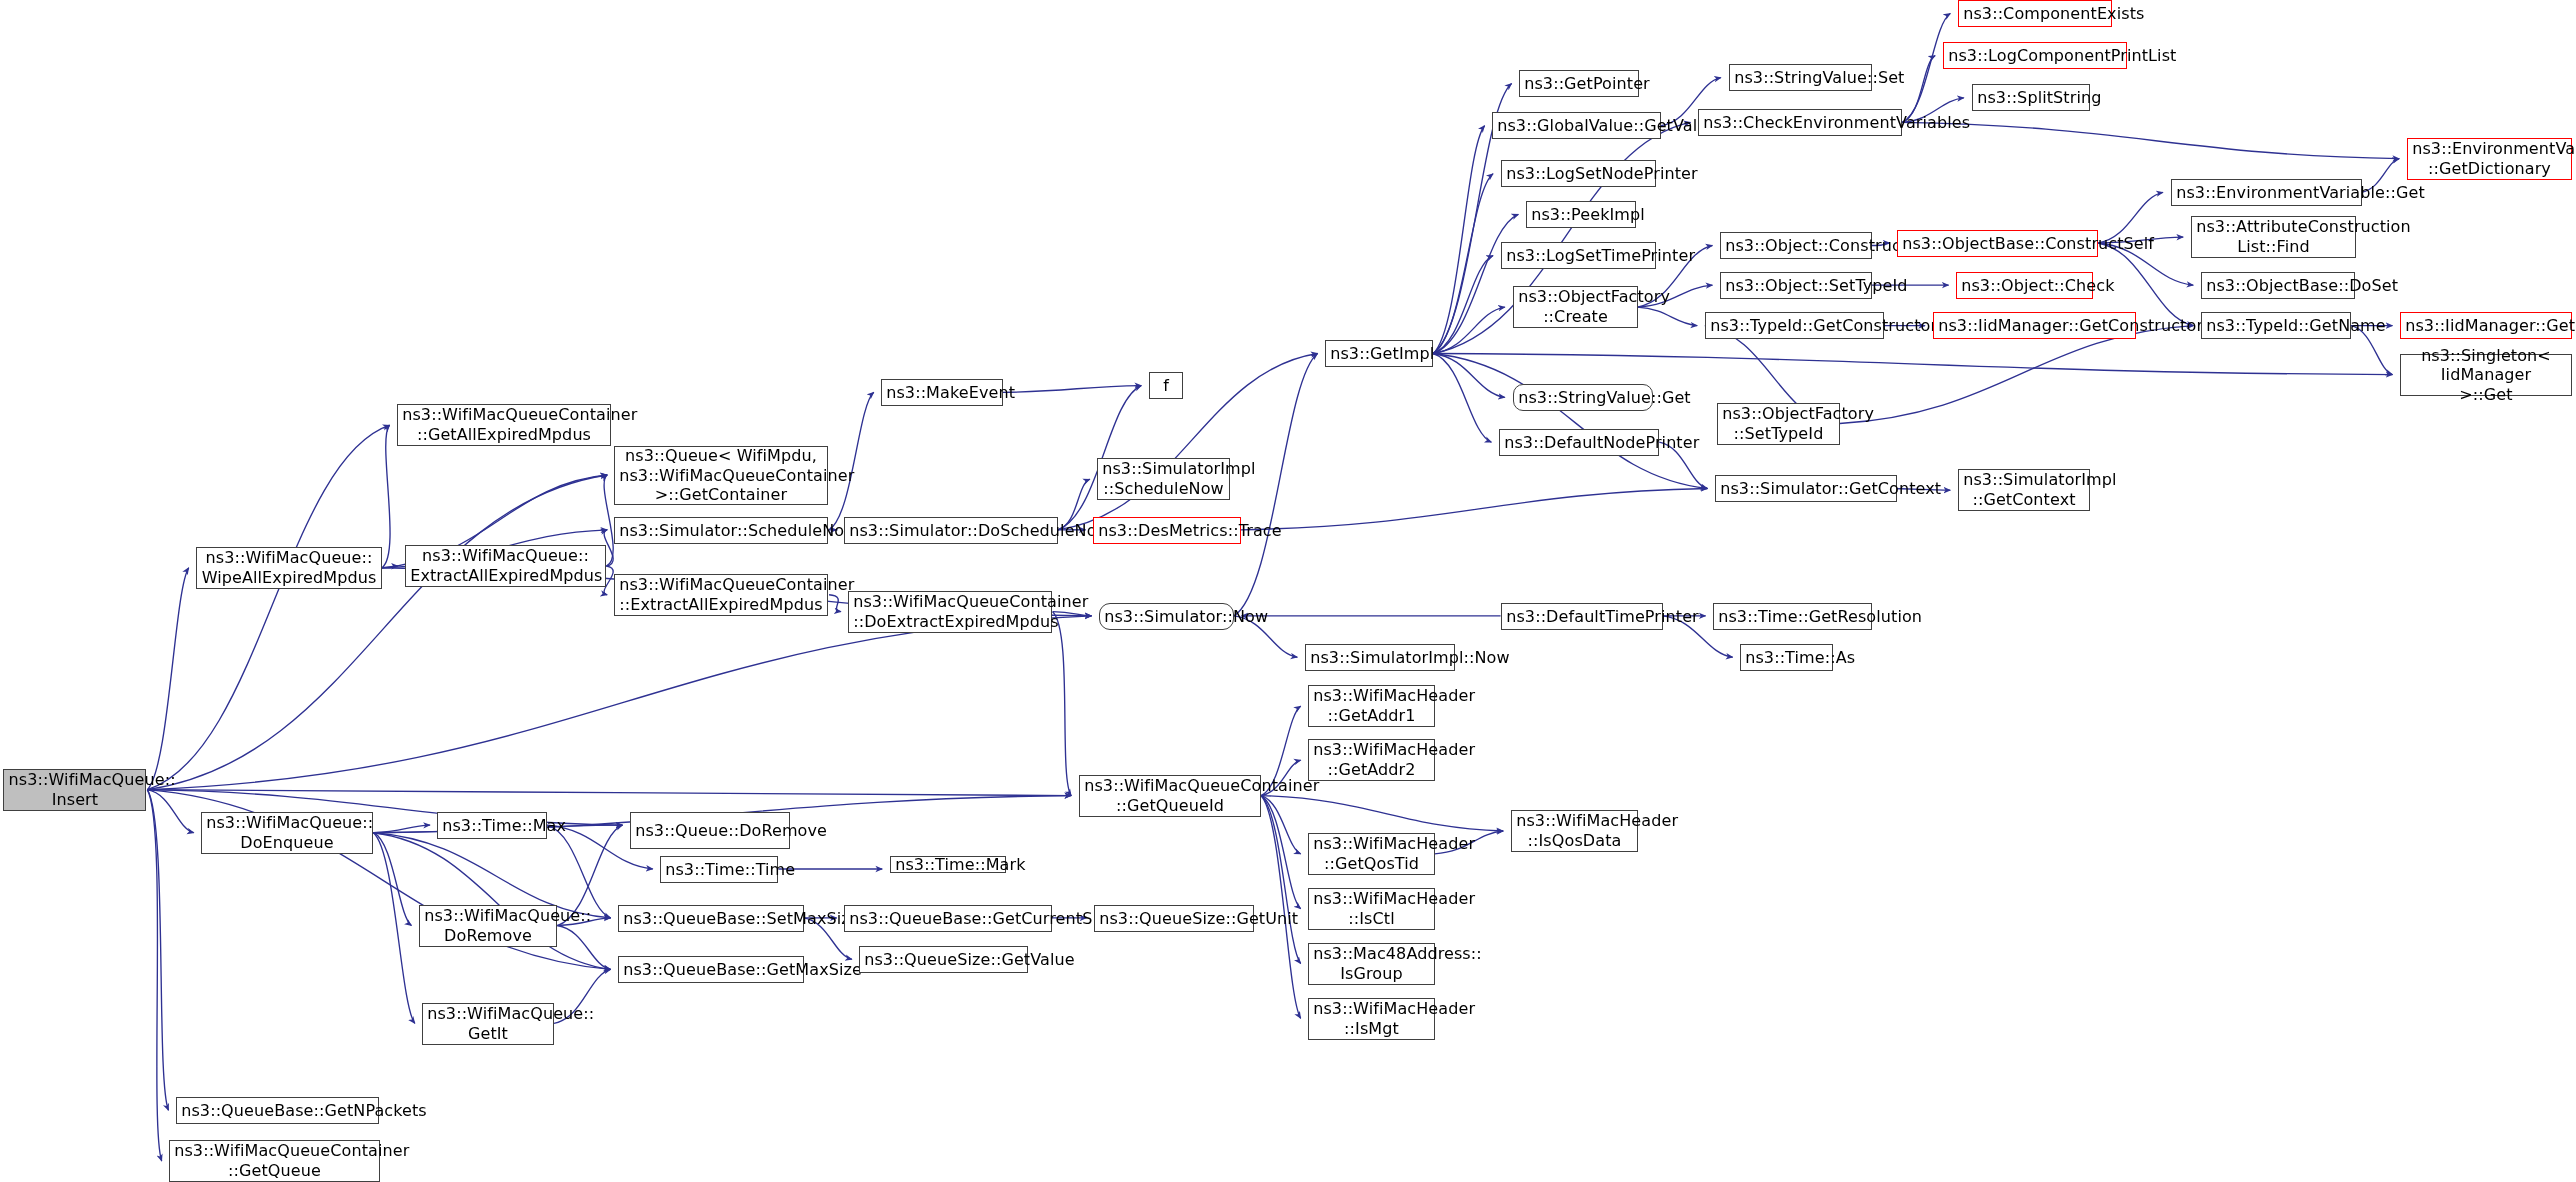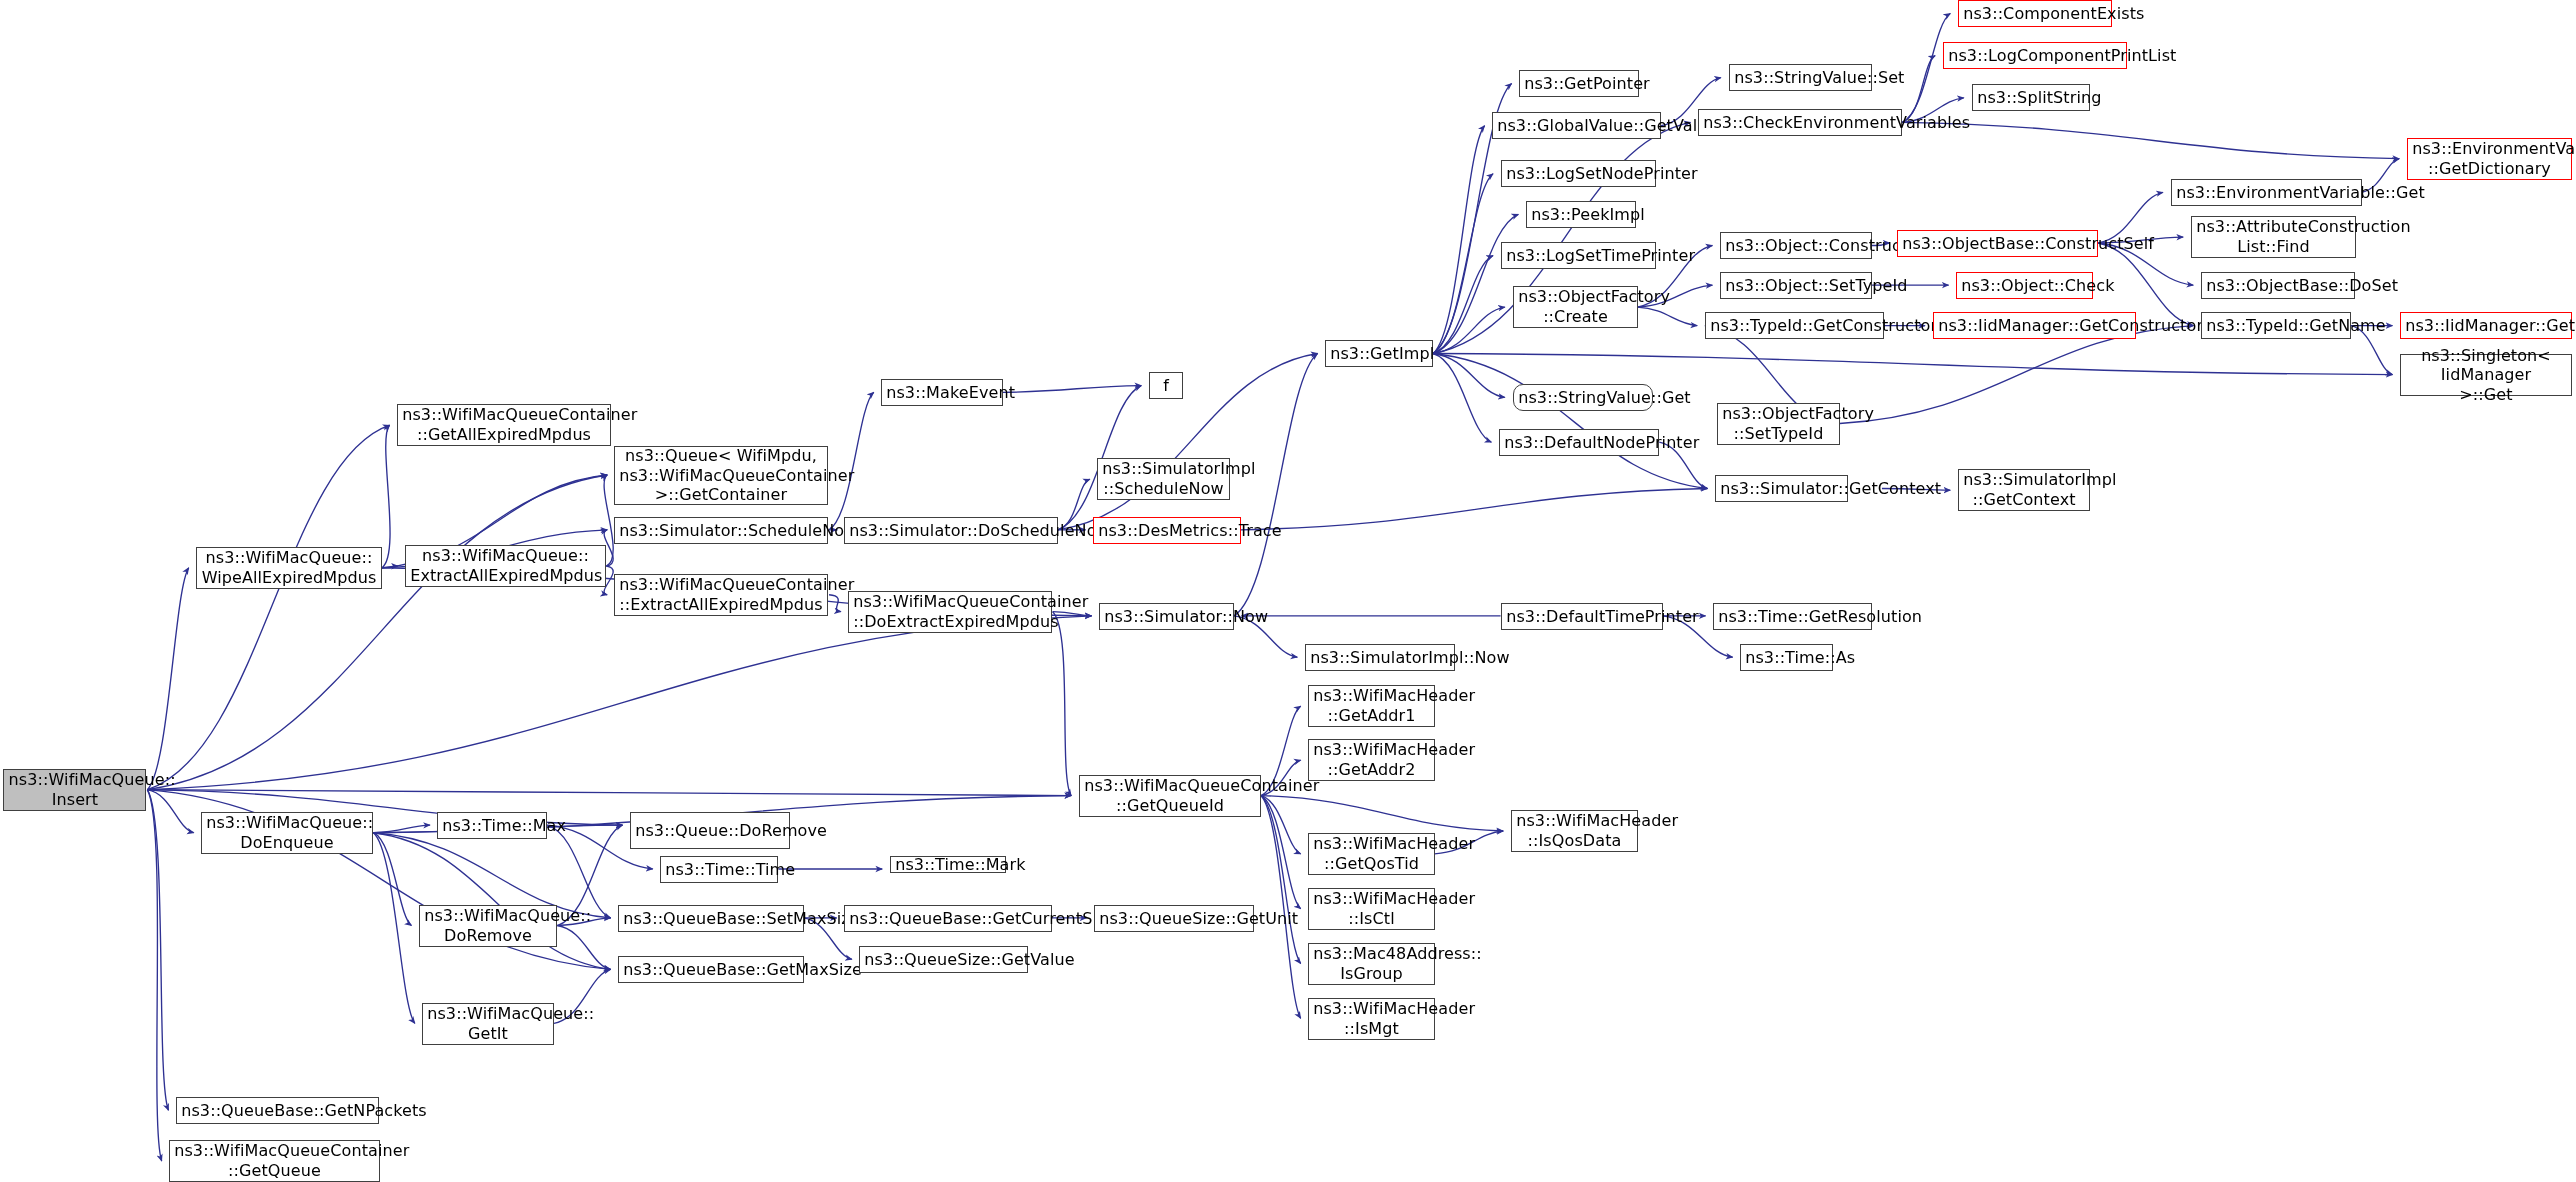--- a/index.html
+++ b/index.html
@@ -160,41 +160,41 @@
 &gt;::GetContainer</span></div>
       <div class="node" style="left: 614px; top: 517px; width: 214px; height: 27px;"><span>ns3::Simulator::ScheduleNow</span></div>
       <div class="node" style="left: 848px; top: 591px; width: 204px; height: 42px;"><span>ns3::WifiMacQueueContainer
 ::DoExtractExpiredMpdus</span></div>
       <div class="node" style="left: 844px; top: 517px; width: 214px; height: 27px;"><span>ns3::Simulator::DoScheduleNow</span></div>
       <div class="node" style="left: 881px; top: 379px; width: 122px; height: 27px;"><span>ns3::MakeEvent</span></div>
       <div class="node" style="left: 1149px; top: 372px; width: 34px; height: 27px;"><span>f</span></div>
       <div class="node" style="left: 1097px; top: 458px; width: 133px; height: 42px;"><span>ns3::SimulatorImpl
 ::ScheduleNow</span></div>
       <div class="node red" style="left: 1093px; top: 517px; width: 148px; height: 27px;"><span>ns3::DesMetrics::Trace</span></div>
-      <div class="node" style="left: 1099px; top: 603px; width: 135px; height: 27px;"><span>ns3::Simulator::Now</span></div>
+      <div class="node" style="left: 1099px; top: 603px; width: 135px; height: 27px; border-radius: 11px;"><span>ns3::Simulator::Now</span></div>
       <div class="node" style="left: 1305px; top: 644px; width: 150px; height: 27px;"><span>ns3::SimulatorImpl::Now</span></div>
       <div class="node" style="left: 1501px; top: 603px; width: 162px; height: 27px;"><span>ns3::DefaultTimePrinter</span></div>
       <div class="node" style="left: 1713px; top: 603px; width: 159px; height: 27px;"><span>ns3::Time::GetResolution</span></div>
       <div class="node" style="left: 1740px; top: 644px; width: 93px; height: 27px;"><span>ns3::Time::As</span></div>
       <div class="node" style="left: 1325px; top: 340px; width: 108px; height: 27px;"><span>ns3::GetImpl</span></div>
       <div class="node" style="left: 1519px; top: 70px; width: 120px; height: 27px;"><span>ns3::GetPointer</span></div>
       <div class="node" style="left: 1492px; top: 112px; width: 169px; height: 27px;"><span>ns3::GlobalValue::GetValue</span></div>
       <div class="node" style="left: 1501px; top: 160px; width: 155px; height: 27px;"><span>ns3::LogSetNodePrinter</span></div>
       <div class="node" style="left: 1526px; top: 201px; width: 110px; height: 27px;"><span>ns3::PeekImpl</span></div>
       <div class="node" style="left: 1501px; top: 242px; width: 155px; height: 27px;"><span>ns3::LogSetTimePrinter</span></div>
       <div class="node" style="left: 1513px; top: 286px; width: 125px; height: 42px;"><span>ns3::ObjectFactory
 ::Create</span></div>
       <div class="node" style="left: 1513px; top: 384px; width: 140px; height: 27px; border-radius: 10px;"><span>ns3::StringValue::Get</span></div>
       <div class="node" style="left: 1499px; top: 429px; width: 160px; height: 27px;"><span>ns3::DefaultNodePrinter</span></div>
       <div class="node" style="left: 1729px; top: 64px; width: 143px; height: 27px;"><span>ns3::StringValue::Set</span></div>
       <div class="node" style="left: 1698px; top: 109px; width: 204px; height: 27px;"><span>ns3::CheckEnvironmentVariables</span></div>
       <div class="node" style="left: 1720px; top: 232px; width: 152px; height: 27px;"><span>ns3::Object::Construct</span></div>
       <div class="node" style="left: 1720px; top: 272px; width: 152px; height: 27px;"><span>ns3::Object::SetTypeId</span></div>
       <div class="node" style="left: 1705px; top: 312px; width: 179px; height: 27px;"><span>ns3::TypeId::GetConstructor</span></div>
-      <div class="node" style="left: 1715px; top: 475px; width: 133px; height: 27px;"><span>ns3::Simulator::GetContext</span></div>
+      <div class="node" style="left: 1715px; top: 475px; width: 182px; height: 27px;"><span>ns3::Simulator::GetContext</span></div>
       <div class="node" style="left: 1717px; top: 403px; width: 123px; height: 42px;"><span>ns3::ObjectFactory
 ::SetTypeId</span></div>
       <div class="node red" style="left: 1958px; top: 0px; width: 154px; height: 27px;"><span>ns3::ComponentExists</span></div>
       <div class="node red" style="left: 1943px; top: 42px; width: 184px; height: 27px;"><span>ns3::LogComponentPrintList</span></div>
       <div class="node" style="left: 1972px; top: 84px; width: 118px; height: 27px;"><span>ns3::SplitString</span></div>
       <div class="node red" style="left: 1897px; top: 230px; width: 201px; height: 27px;"><span>ns3::ObjectBase::ConstructSelf</span></div>
       <div class="node red" style="left: 1956px; top: 272px; width: 137px; height: 27px;"><span>ns3::Object::Check</span></div>
       <div class="node red" style="left: 1933px; top: 312px; width: 203px; height: 27px;"><span>ns3::IidManager::GetConstructor</span></div>
       <div class="node" style="left: 1958px; top: 469px; width: 132px; height: 42px;"><span>ns3::SimulatorImpl
 ::GetContext</span></div>

